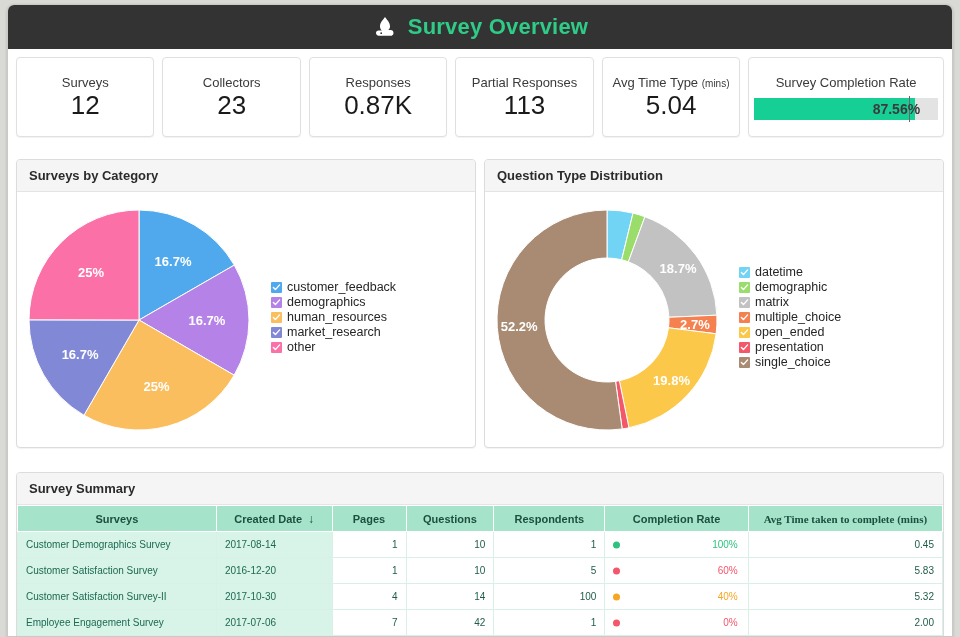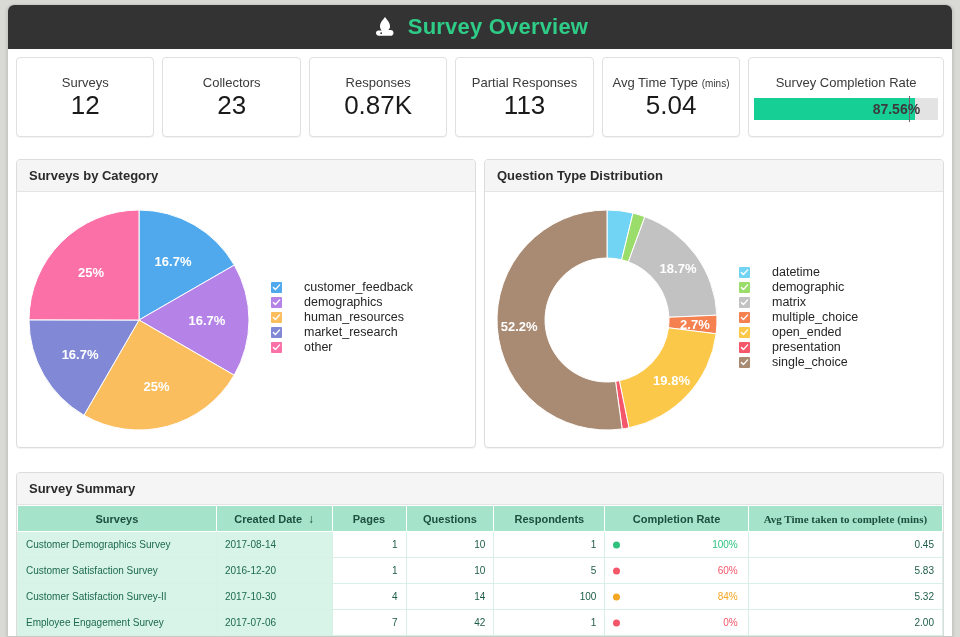--- a/index.html
+++ b/index.html
@@ -143,21 +143,21 @@
   .legend {
     flex: 1 1 auto;
     display: flex;
     flex-direction: column;
     gap: 0px;
     padding-left: 4px;
   }
   .legend-item {
     display: flex;
     align-items: center;
-    gap: 22px;
+    gap: 5px;
     font-size: 12.5px;
     color: #262626;
     line-height: 15px;
   }
   .legend-swatch {
     width: 11px;
     height: 11px;
     border-radius: 1px;
     flex: 0 0 auto;
     position: relative;
@@ -440,21 +440,21 @@
               <td class="num">5</td>
               <td class="completion"><span class="status-dot" style="background: rgb(244, 86, 106);"></span><span style="color: rgb(244, 86, 106);">60%</span></td>
               <td class="num">5.83</td>
             </tr>
             <tr>
               <td class="name-cell">Customer Satisfaction Survey-II</td>
               <td class="date-cell">2017-10-30</td>
               <td class="num">4</td>
               <td class="num">14</td>
               <td class="num">100</td>
-              <td class="completion"><span class="status-dot" style="background: rgb(245, 166, 35);"></span><span style="color: rgb(245, 166, 35);">84%</span></td>
+              <td class="completion"><span class="status-dot" style="background: rgb(245, 166, 35);"></span><span style="color: rgb(245, 166, 35);">40%</span></td>
               <td class="num">5.32</td>
             </tr>
             <tr>
               <td class="name-cell">Employee Engagement Survey</td>
               <td class="date-cell">2017-07-06</td>
               <td class="num">7</td>
               <td class="num">42</td>
               <td class="num">1</td>
               <td class="completion"><span class="status-dot" style="background: rgb(244, 86, 106);"></span><span style="color: rgb(244, 86, 106);">0%</span></td>
               <td class="num">2.00</td>

